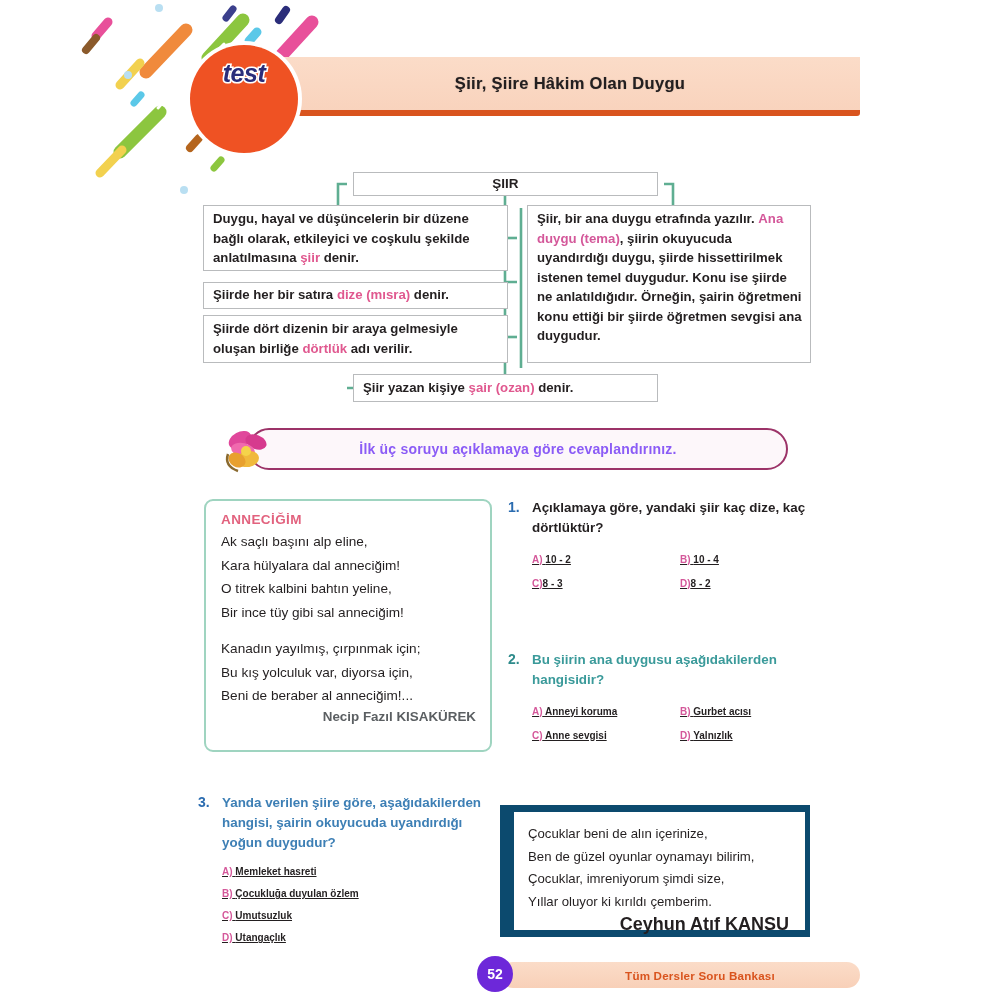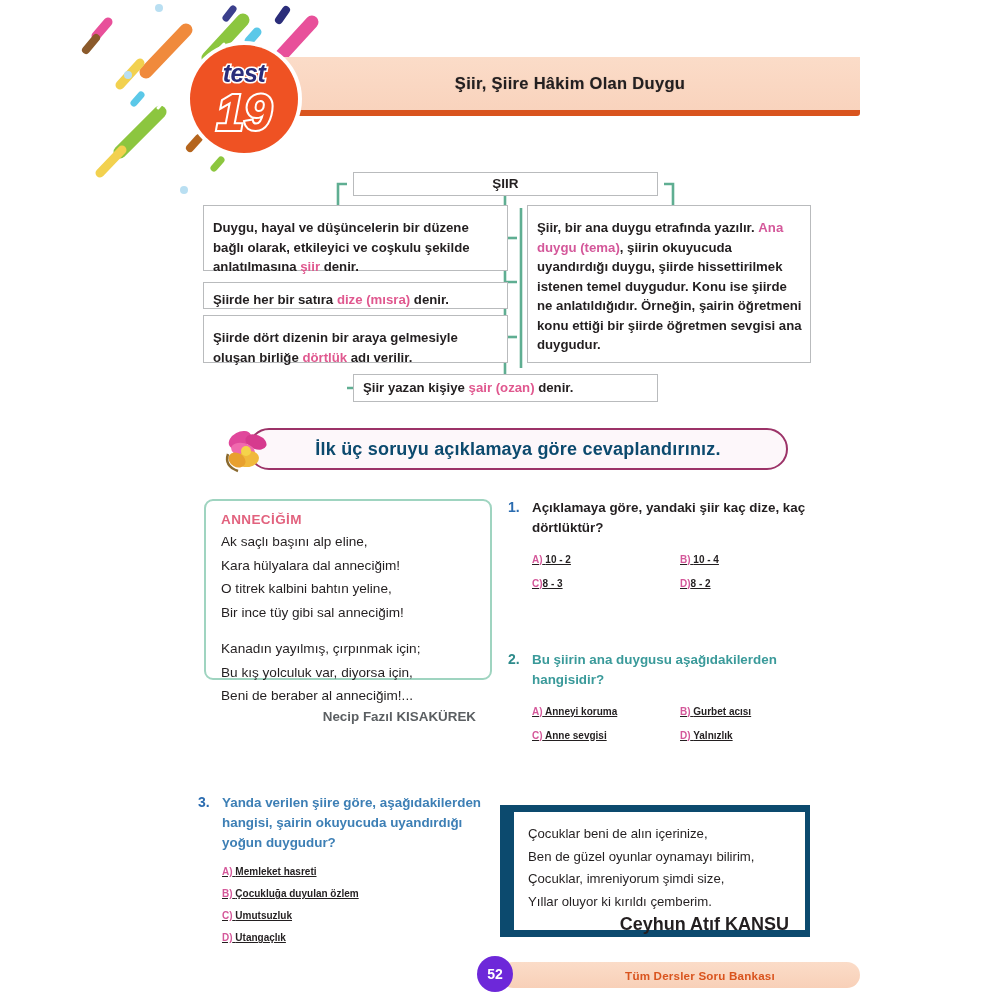--- a/index.html
+++ b/index.html
@@ -91,21 +91,21 @@
   #diagram { position: absolute; left: 195px; top: 172px; width: 620px; height: 232px; }
   .dg-box {
     position: absolute;
     border: 1.4px solid #b9bbbd;
     background: #ffffff;
     box-sizing: border-box;
     font-size: 13.2px;
     line-height: 19.5px;
     color: #231f20;
     font-weight: 600;
-    padding: 12px 8px 4px 9px;
+    padding: 3px 8px 4px 9px;
   }
   #dg-title {
     left: 158px; top: 0; width: 305px; height: 24px;
     display: flex; align-items: center; justify-content: center;
     font-size: 13.5px; font-weight: bold; padding: 0;
   }
   #dg-l1 { left: 8px;  top: 33px;  width: 305px; height: 66px; }
   #dg-l2 { left: 8px;  top: 110px; width: 305px; height: 27px; display:flex; align-items:center; }
   #dg-l3 { left: 8px;  top: 143px; width: 305px; height: 48px; }
   #dg-r1 { left: 332px; top: 33px; width: 284px; height: 158px; }
@@ -120,32 +120,32 @@
     width: 540px; height: 42px;
     border: 2px solid #9c3368;
     border-radius: 21px;
     background: #fdf7fa;
     display: flex;
     align-items: center;
     justify-content: center;
     box-sizing: border-box;
   }
   #instr-text {
-    font-size: 18px;
-    font-weight: bold;
-    color: #0c4a6e;
+    font-size: 14px;
+    font-weight: bold;
+    color: #8b5cf6;
     letter-spacing: .2px;
   }
   #flower { position: absolute; left: 218px; top: 424px; width: 62px; height: 52px; }
 
   
   #poem1 {
     position: absolute;
     left: 204px; top: 499px;
-    width: 288px; height: 181px;
+    width: 288px; height: 253px;
     border: 2px solid #9fd4c0;
     border-radius: 9px;
     background: #ffffff;
     box-sizing: border-box;
     padding: 11px 14px 8px 15px;
   }
   #poem1-title {
     font-size: 13.5px;
     font-weight: bold;
     color: #e2627e;
@@ -283,21 +283,20 @@
     <circle cx="184" cy="190" r="4" fill="#b9dff2"></circle>
   </g>
 </svg>
 
 <div id="header-band"></div>
 <div id="header-rule"></div>
 <div id="header-title">Şiir, Şiire Hâkim Olan Duygu</div>
 
 <div id="test-badge">
   <div class="t-word">test</div>
-  <div class="t-num">19</div>
 </div>
 
 <div id="diagram">
 
   <svg style="position:absolute;left:0;top:0;width:620px;height:232px">
     <g stroke="#5fae92" stroke-width="2.6" fill="none">
       <path d="M152 12 L143 12 L143 40 L150 40"></path>
       <path d="M469 12 L478 12 L478 40 L470 40"></path>
       <path d="M310 24 L310 110 L322 110"></path>
       <path d="M322 66 L310 66"></path>

